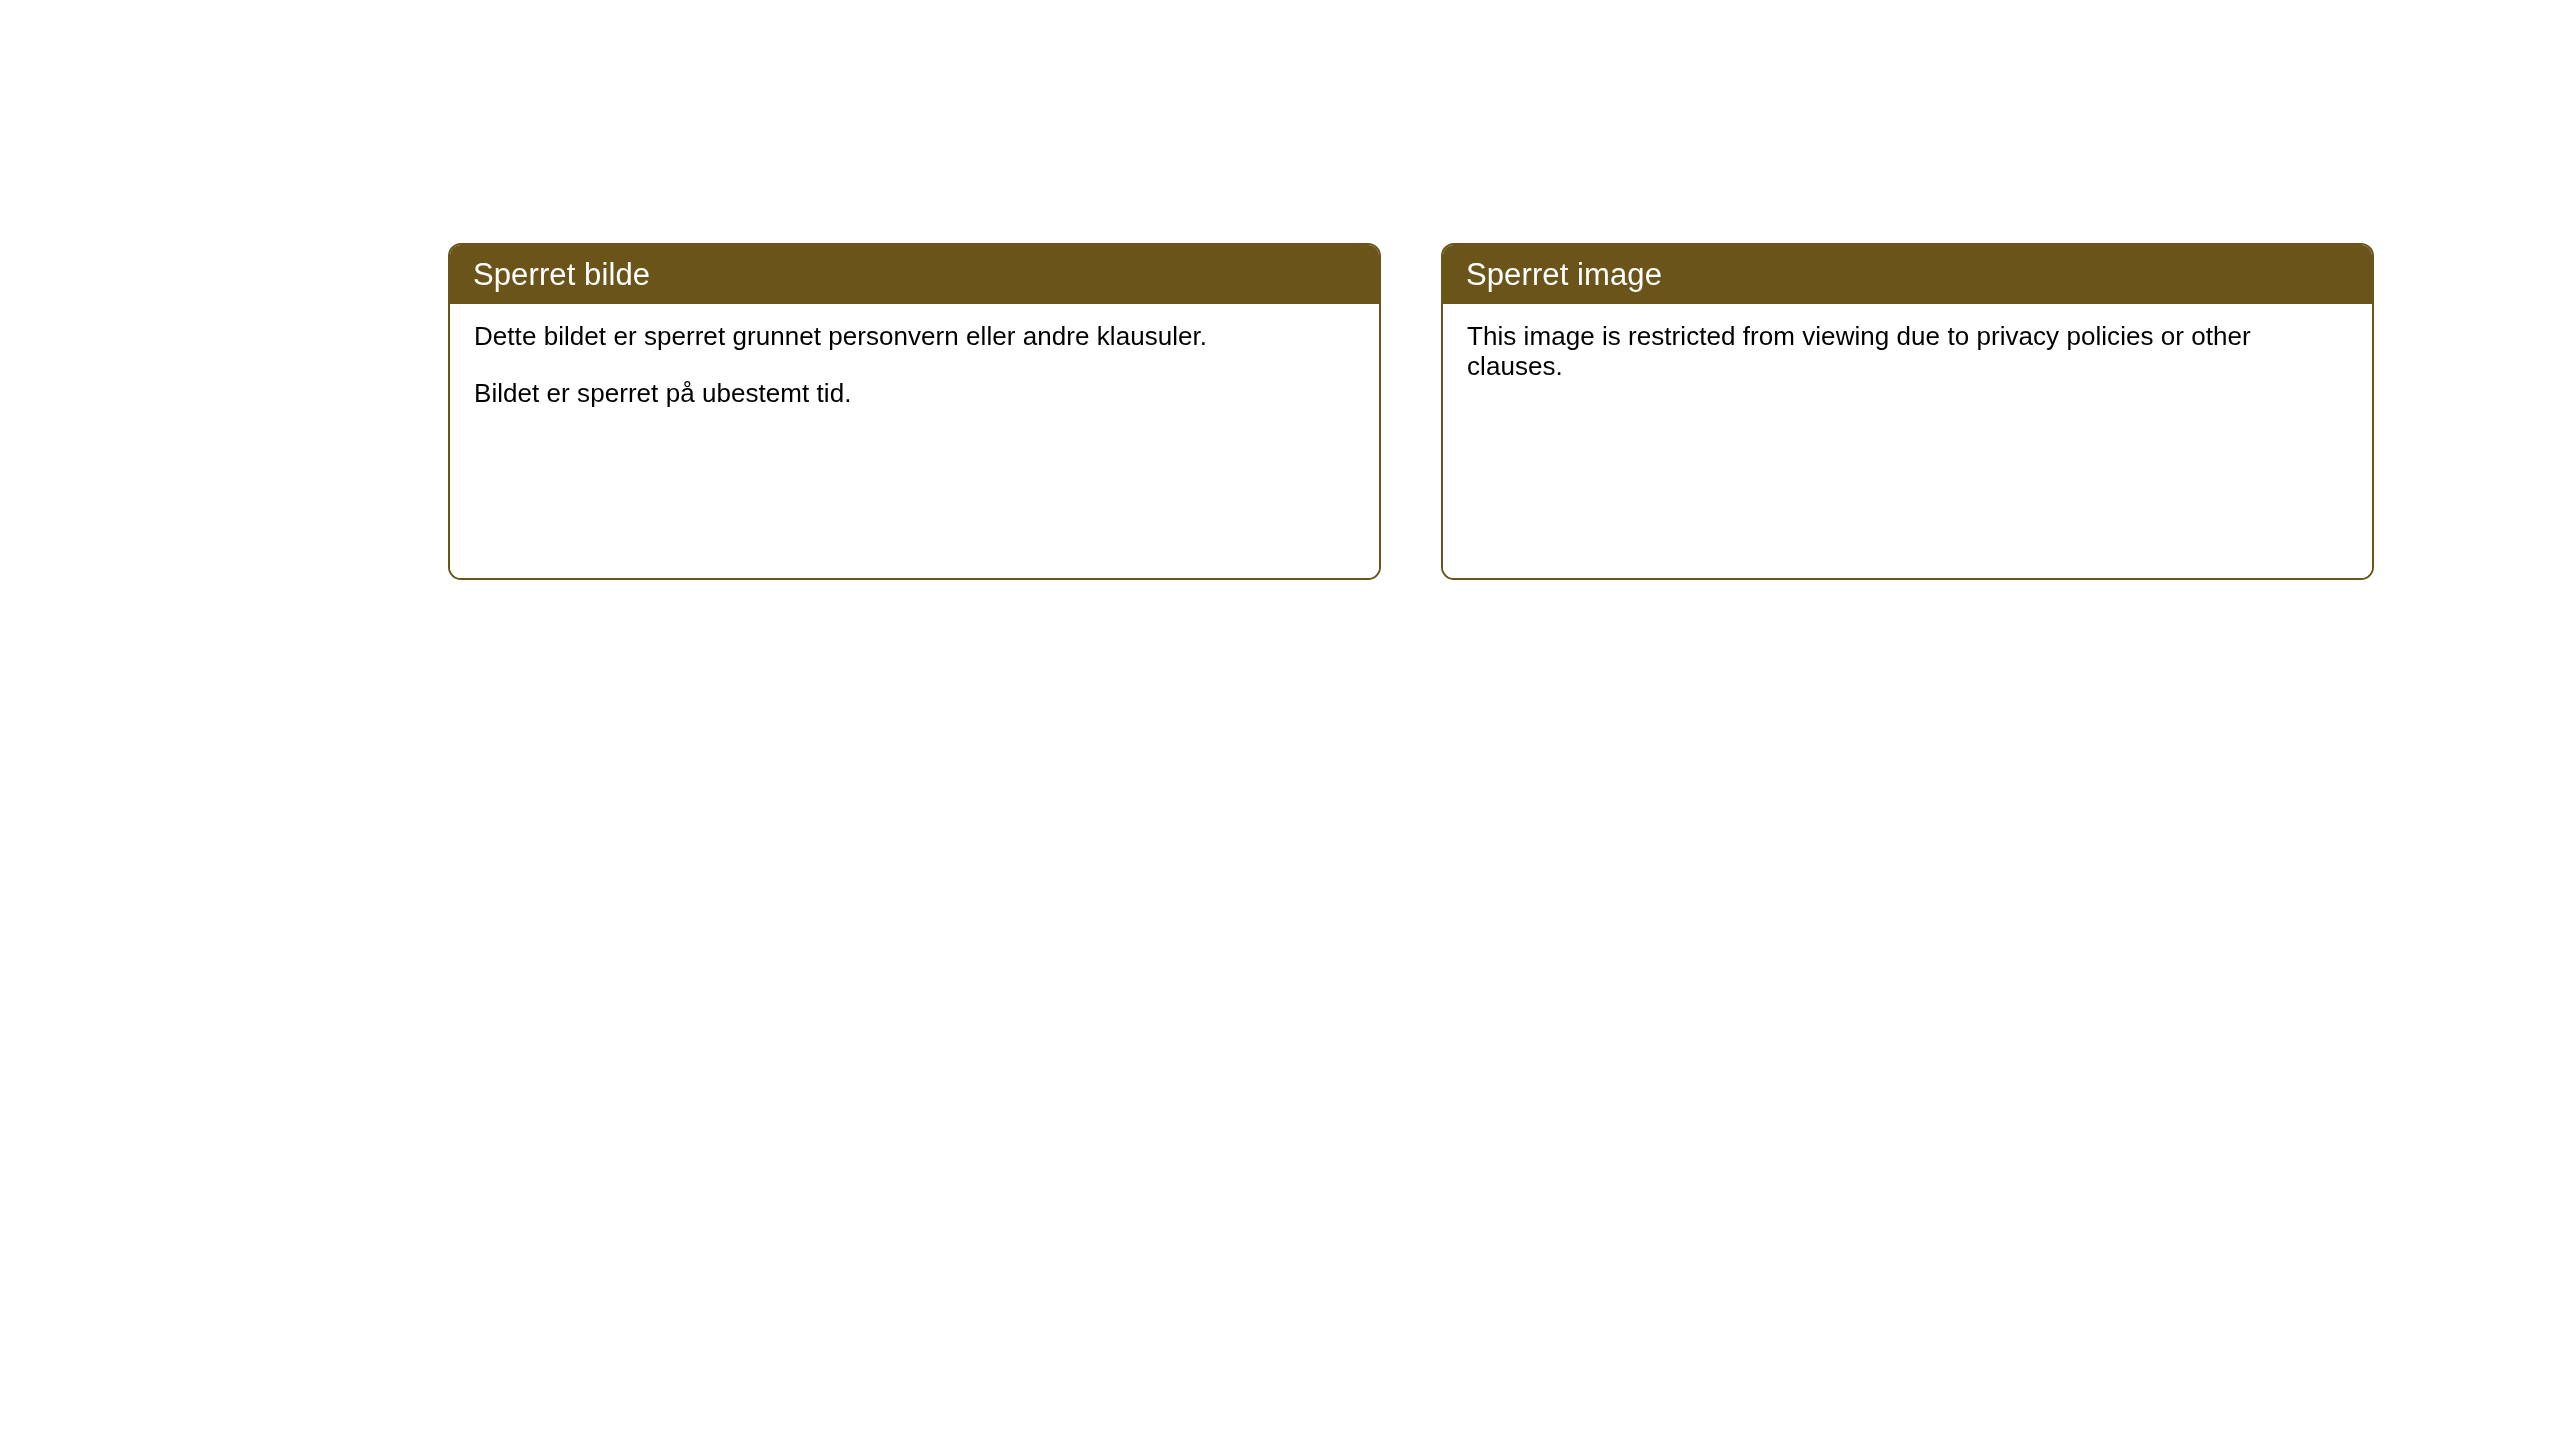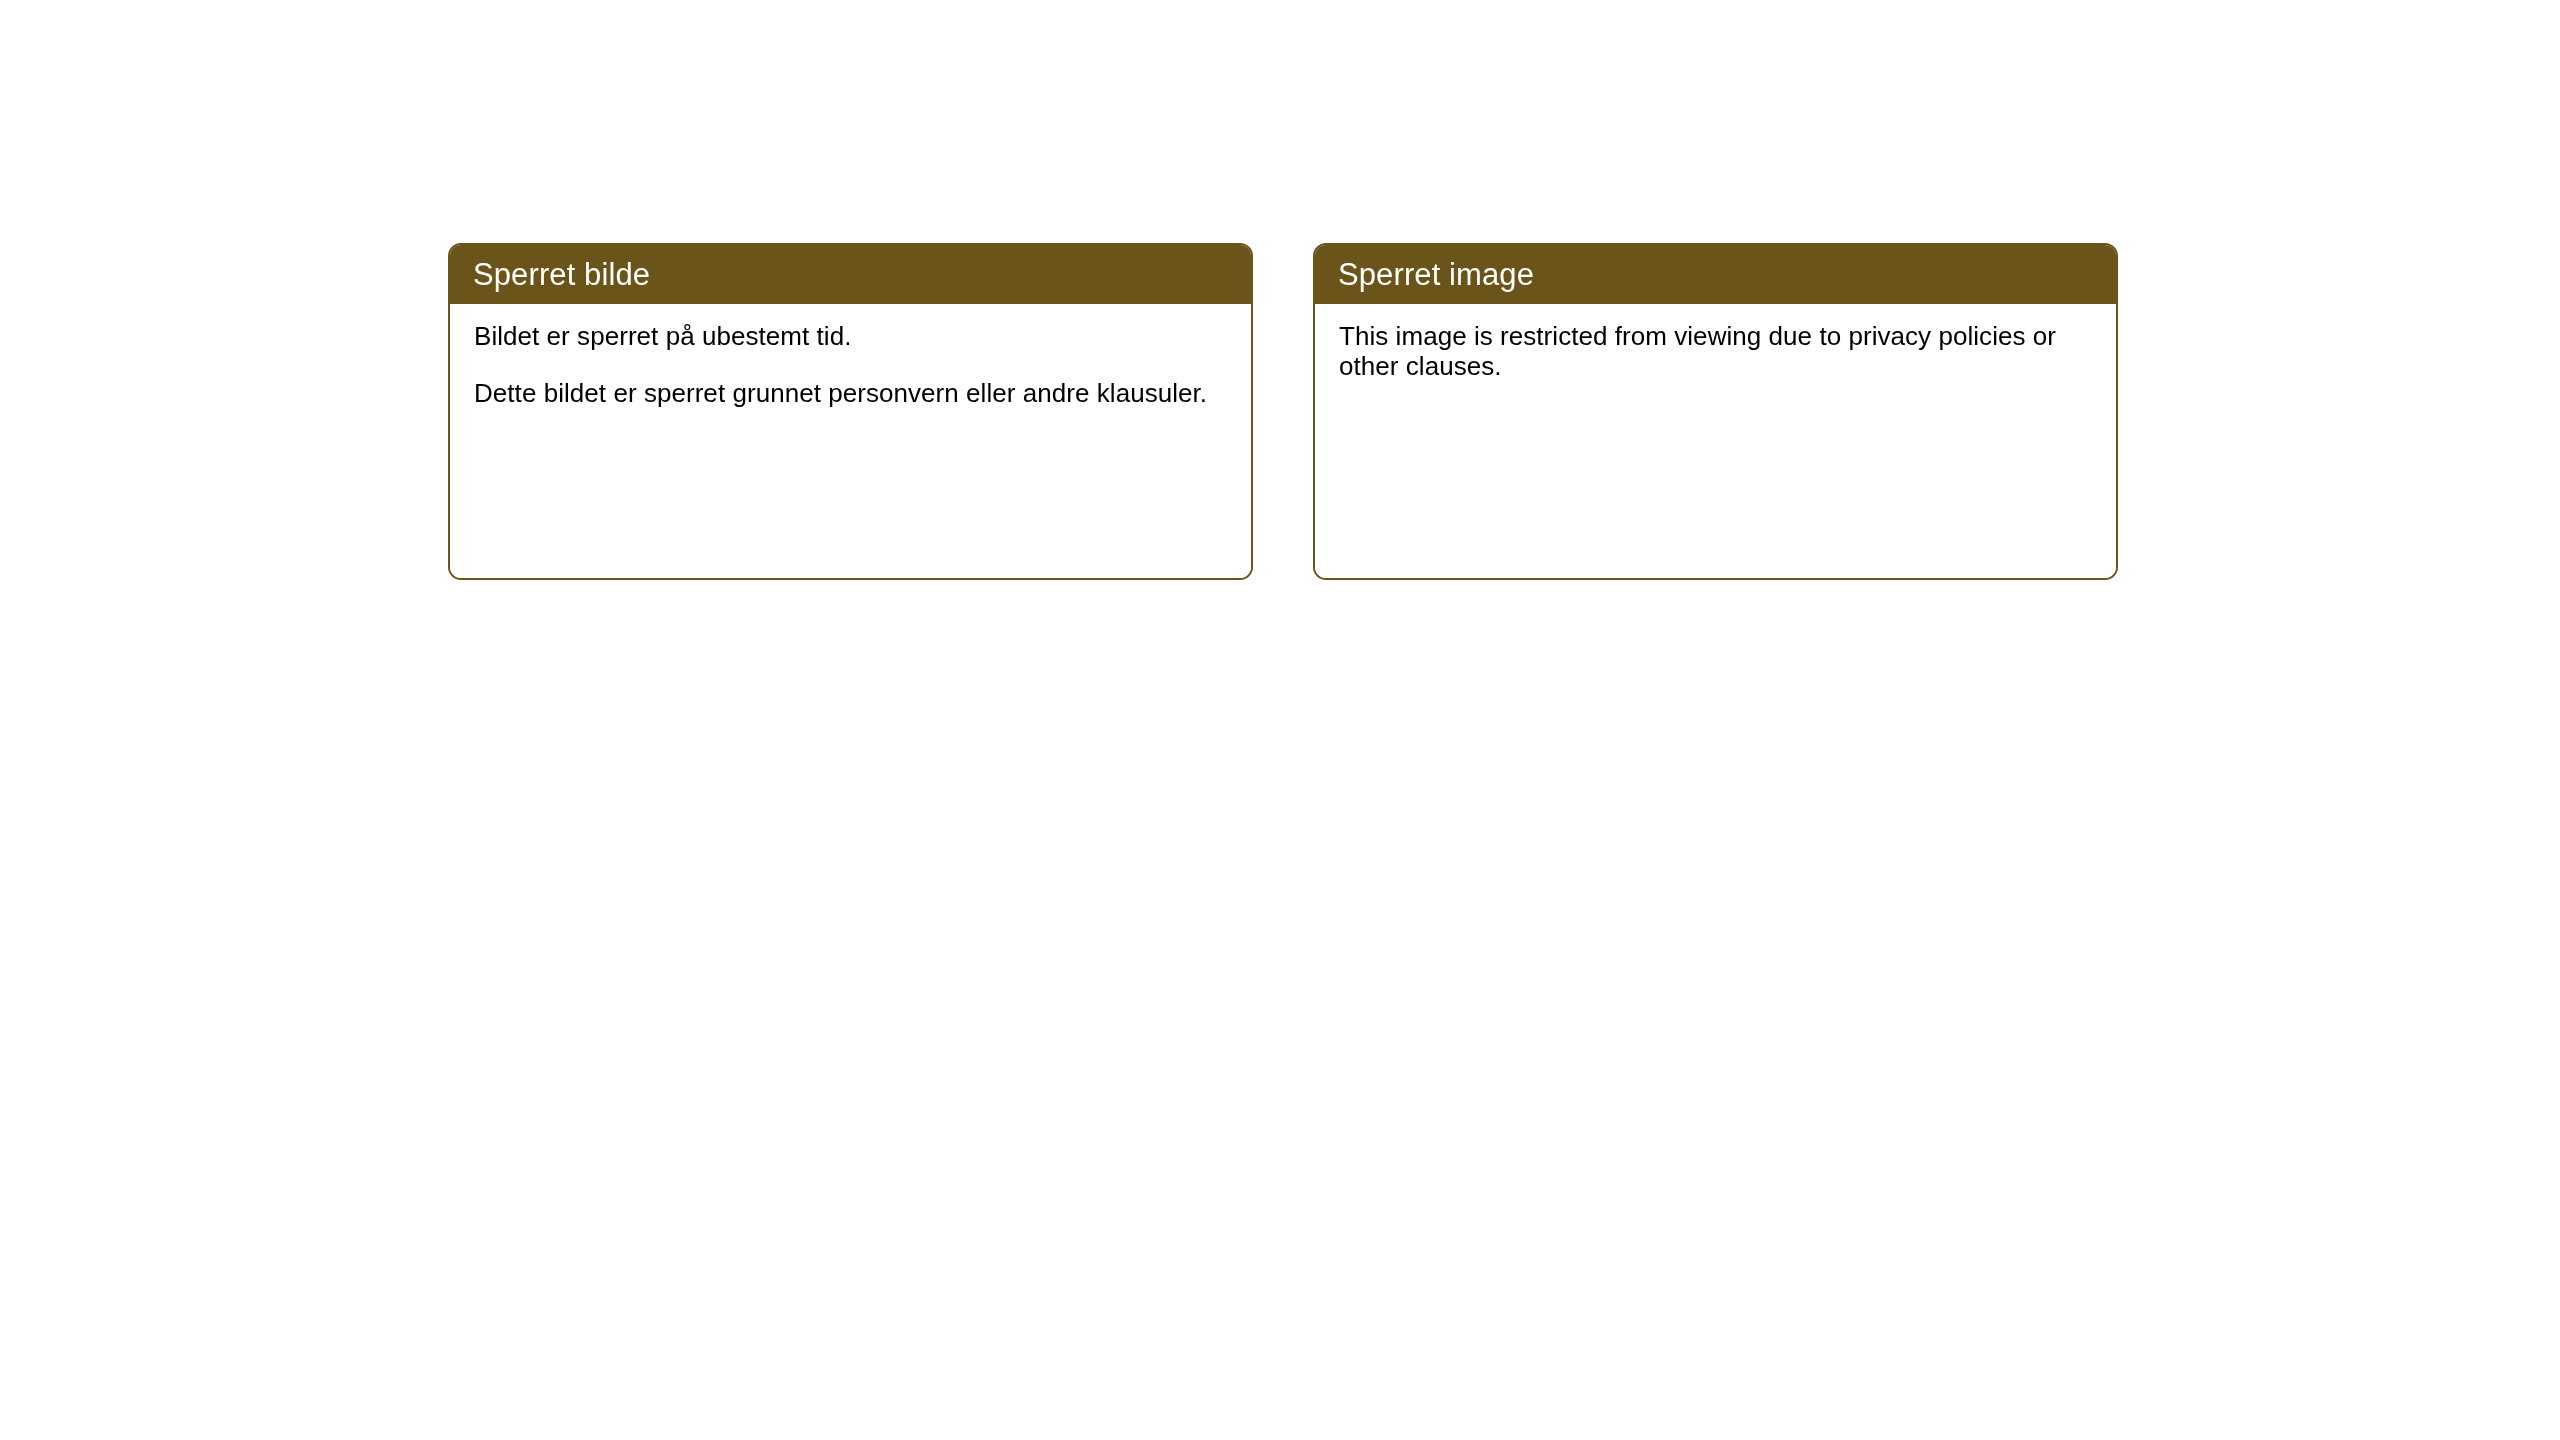--- a/index.html
+++ b/index.html
@@ -30,21 +30,21 @@
     left: 448px;
     top: 243px;
     display: flex;
     flex-direction: row;
     align-items: flex-start;
     gap: 60px;
   }
 
   
   .notice-card {
-    width: 805px;
+    width: 933px;
     box-sizing: border-box;
     background: #ffffff;
     border: 2px solid #6b5419;
     border-radius: 13px;
     overflow: hidden;
     display: flex;
     flex-direction: column;
     min-height: 337px;
   }
 
@@ -92,22 +92,22 @@
 
 <div class="canvas">
 
   <div class="card-row">
 
     <section class="notice-card">
       <header class="card-header">
         <span class="card-header-title">Sperret bilde</span>
       </header>
       <div class="card-body">
+        <p class="card-paragraph">Dette bildet er sperret grunnet personvern eller andre klausuler.</p>
         <p class="card-paragraph">Bildet er sperret på ubestemt tid.</p>
-        <p class="card-paragraph">Dette bildet er sperret grunnet personvern eller andre klausuler.</p>
       </div>
     </section>
 
     <section class="notice-card">
       <header class="card-header">
         <span class="card-header-title">Sperret image</span>
       </header>
       <div class="card-body">
         <p class="card-paragraph">This image is restricted from viewing due to privacy policies or other clauses.</p>
       </div>

